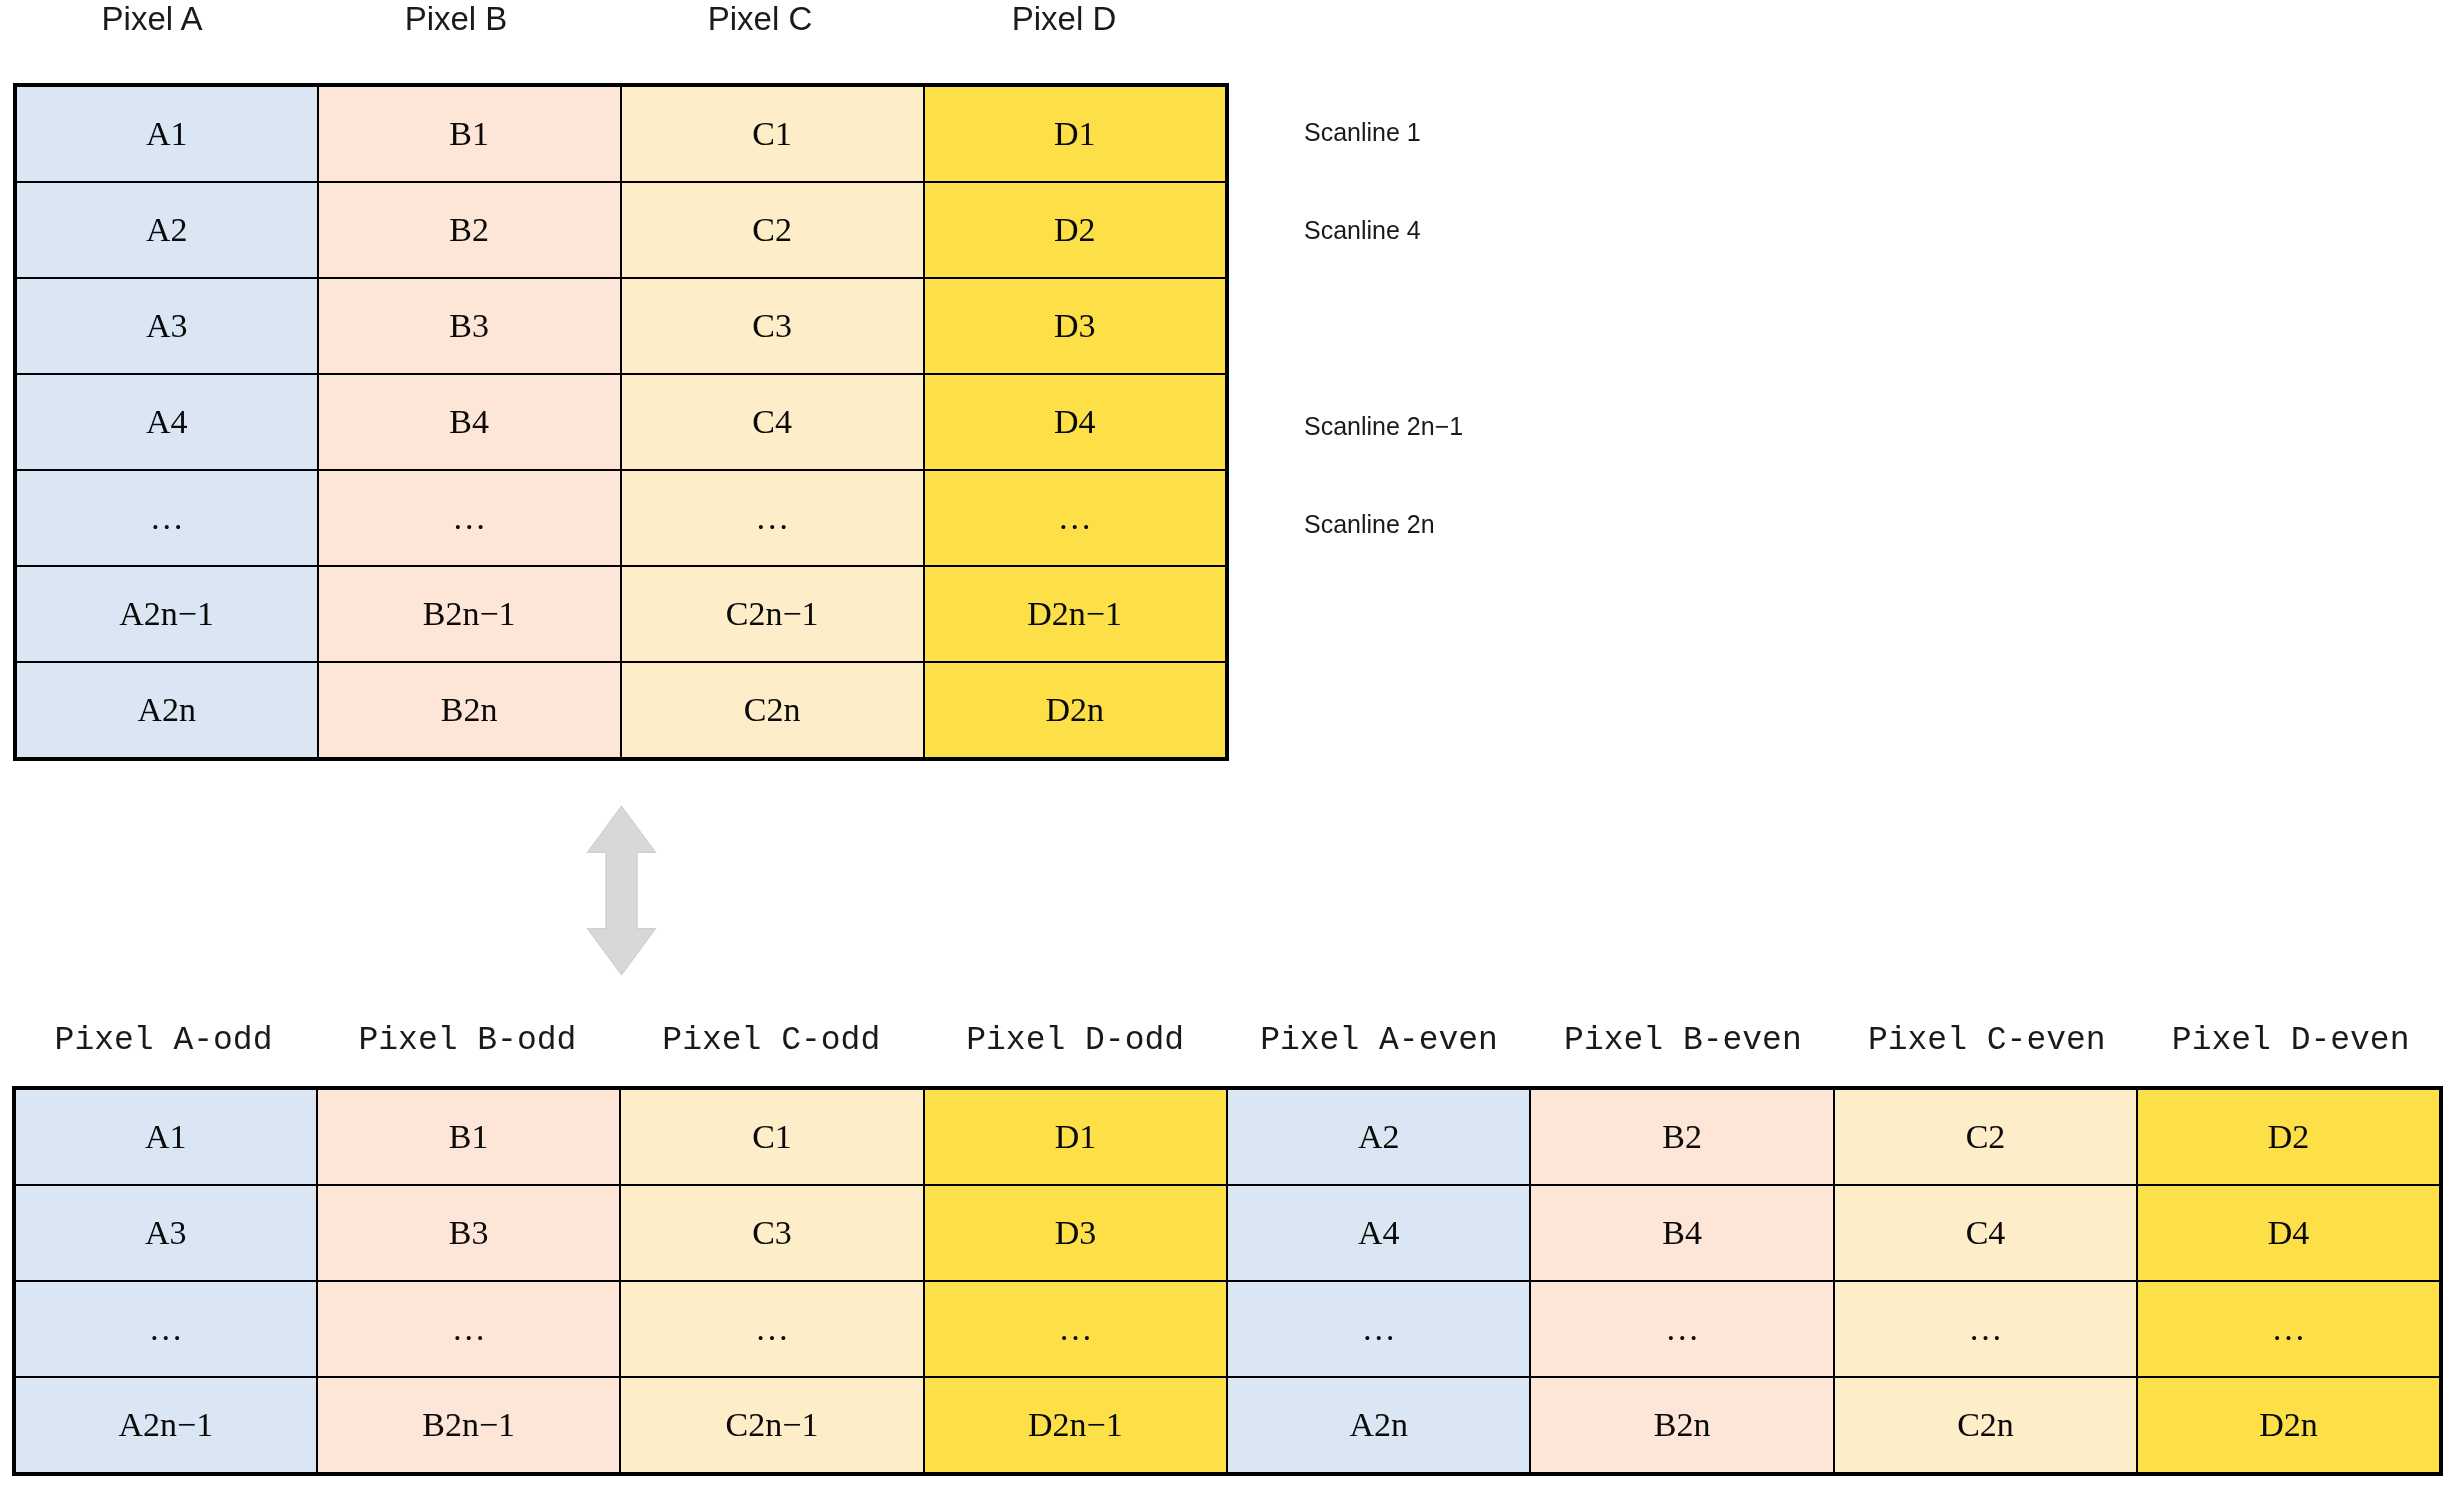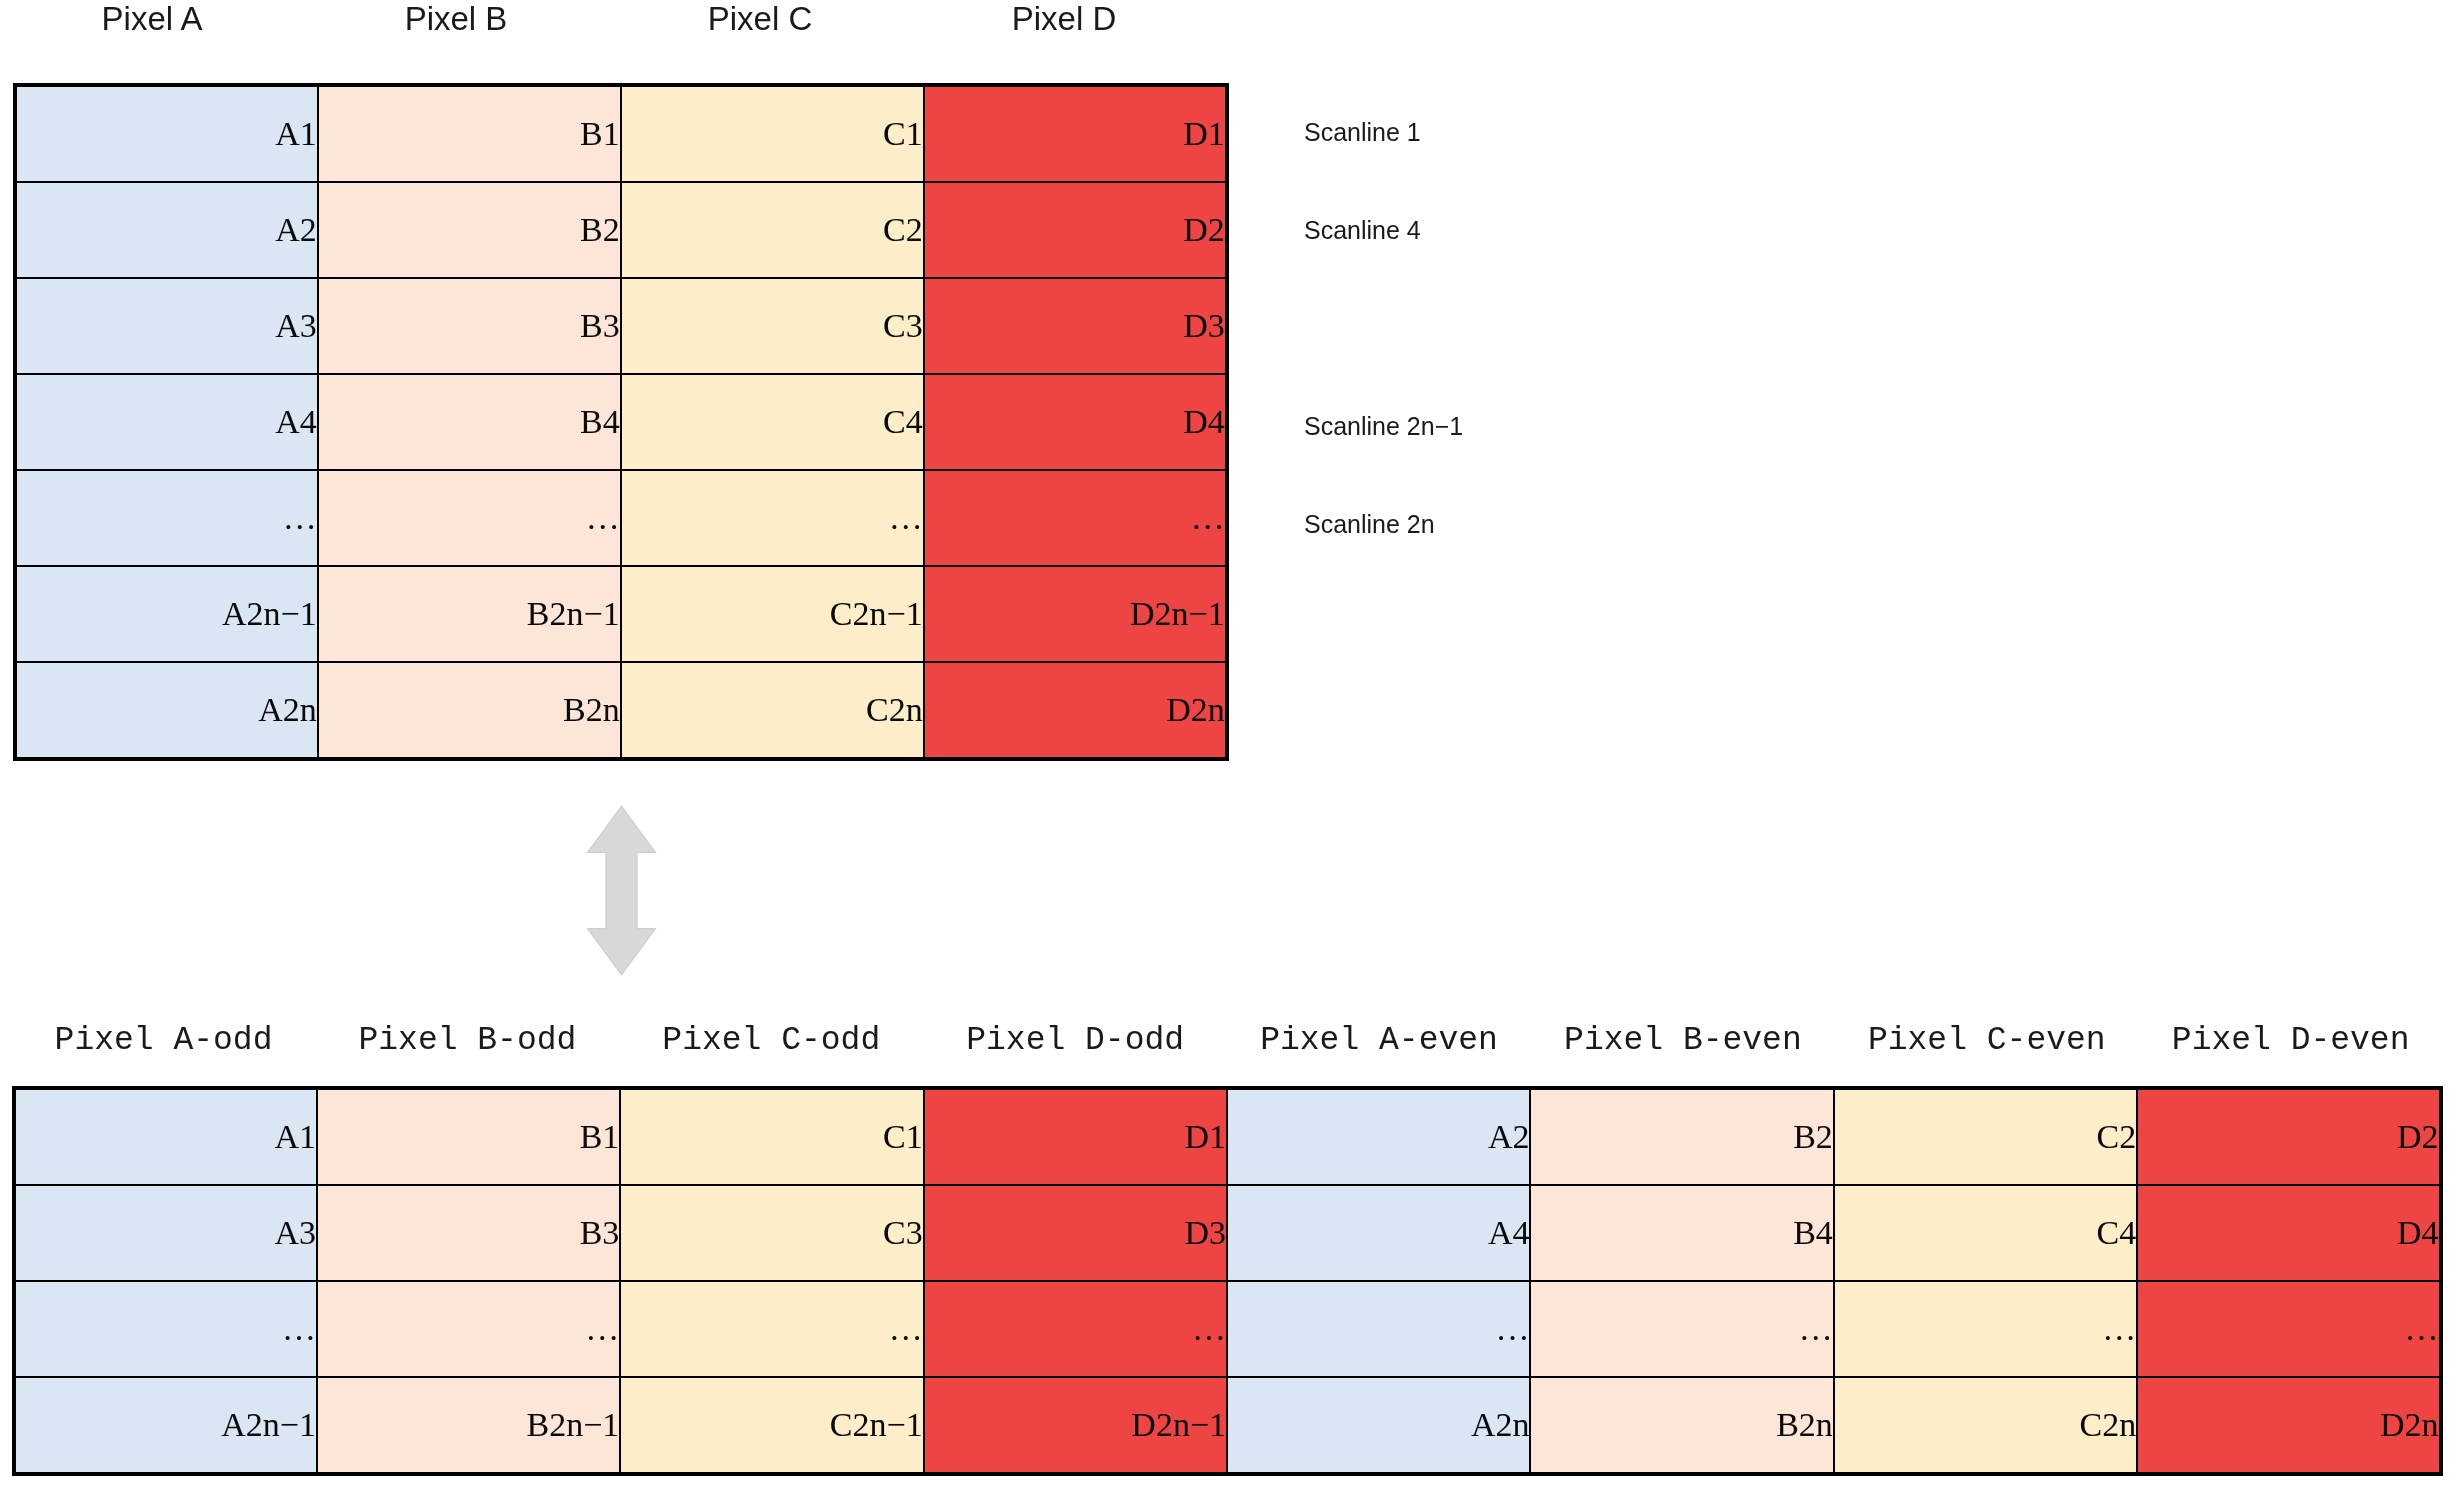--- a/index.html
+++ b/index.html
@@ -17,32 +17,32 @@
 
   
   .grid {
     position: absolute;
     border-collapse: collapse;
     table-layout: fixed;
     border: 4px solid #000000;
   }
   .grid td {
     border: 2.3px solid #000000;
-    text-align: right;
+    text-align: center;
     vertical-align: middle;
     font-family: "Liberation Serif", serif;
     font-size: 34px;
     color: #0a0a0a;
     padding: 0;
     line-height: 1;
   }
   .c-a { background: #dae6f3; }
   .c-b { background: #fde6d8; }
   .c-c { background: #fdeec9; }
-  .c-d { background: #ef4444; }
+  .c-d { background: #fde047; }
 
   
   #top-headers { top: 21px; left: 12.7px; width: 1216px; height: 40px; }
   #top-headers .colhead-cell {
     display: inline-block;
     width: 304px;
     text-align: center;
     font-size: 33px;
     color: #1a1a1a;
     font-family: "Liberation Sans", sans-serif;

